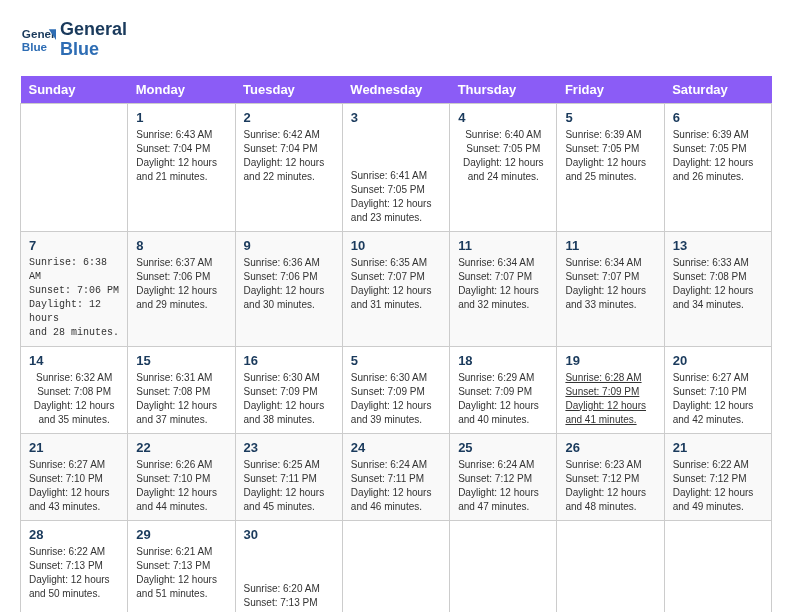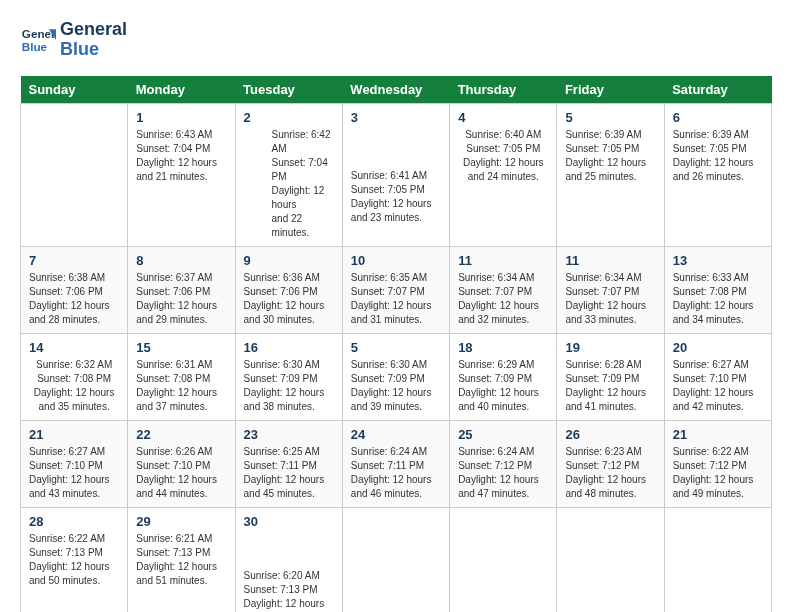--- a/index.html
+++ b/index.html
@@ -42,21 +42,21 @@
     .subtitle {
       font-size: 16px;
       color: #555;
     }
     table {
       width: 100%;
       border-collapse: collapse;
       font-size: 11px;
     }
     thead tr th {
-      background-color: #15803d;
+      background-color: #8b5cf6;
       color: #fff;
       padding: 6px 8px;
       text-align: left;
       font-size: 13px;
       font-weight: bold;
     }
     tbody tr td {
       border: 1px solid #ccc;
       vertical-align: top;
       padding: 6px 8px;
@@ -120,21 +120,21 @@
         <td class="empty"></td>
         <td>
           <span class="day-number">1</span>
           <div class="day-info" style="white-space: pre-line;">Sunrise: 6:43 AM
 Sunset: 7:04 PM
 Daylight: 12 hours
 and 21 minutes.</div>
         </td>
         <td>
           <span class="day-number">2</span>
-          <div class="day-info" style="white-space: pre-line; margin-left: 28px;">Sunrise: 6:42 AM
+          <div class="day-info" style="white-space: pre-line;">Sunrise: 6:42 AM
 Sunset: 7:04 PM
 Daylight: 12 hours
 and 22 minutes.</div>
         </td>
         <td>
           <span class="day-number">3</span>
           <div class="day-info" style="white-space: pre-line; margin-top: 44px;">Sunrise: 6:41 AM
 Sunset: 7:05 PM
 Daylight: 12 hours
 and 23 minutes.</div>
@@ -157,21 +157,21 @@
           <span class="day-number">6</span>
           <div class="day-info" style="white-space: pre-line;">Sunrise: 6:39 AM
 Sunset: 7:05 PM
 Daylight: 12 hours
 and 26 minutes.</div>
         </td>
       </tr>
       <tr>
         <td>
           <span class="day-number">7</span>
-          <div class="day-info" style="white-space: pre-line;">Sunrise: 6:38 AM
+          <div class="day-info" style="white-space: pre-line; font-family: Liberation Mono, monospace;">Sunrise: 6:38 AM
 Sunset: 7:06 PM
 Daylight: 12 hours
 and 28 minutes.</div>
         </td>
         <td>
           <span class="day-number">8</span>
           <div class="day-info" style="white-space: pre-line;">Sunrise: 6:37 AM
 Sunset: 7:06 PM
 Daylight: 12 hours
 and 29 minutes.</div>
@@ -243,21 +243,21 @@
         </td>
         <td>
           <span class="day-number">18</span>
           <div class="day-info" style="white-space: pre-line;">Sunrise: 6:29 AM
 Sunset: 7:09 PM
 Daylight: 12 hours
 and 40 minutes.</div>
         </td>
         <td>
           <span class="day-number">19</span>
-          <div class="day-info" style="white-space: pre-line;">Sunrise: 6:28 AM
+          <div class="day-info" style="white-space: pre-line; text-decoration: underline;">Sunrise: 6:28 AM
 Sunset: 7:09 PM
 Daylight: 12 hours
 and 41 minutes.</div>
         </td>
         <td>
           <span class="day-number">20</span>
           <div class="day-info" style="white-space: pre-line;">Sunrise: 6:27 AM
 Sunset: 7:10 PM
 Daylight: 12 hours
 and 42 minutes.</div>

